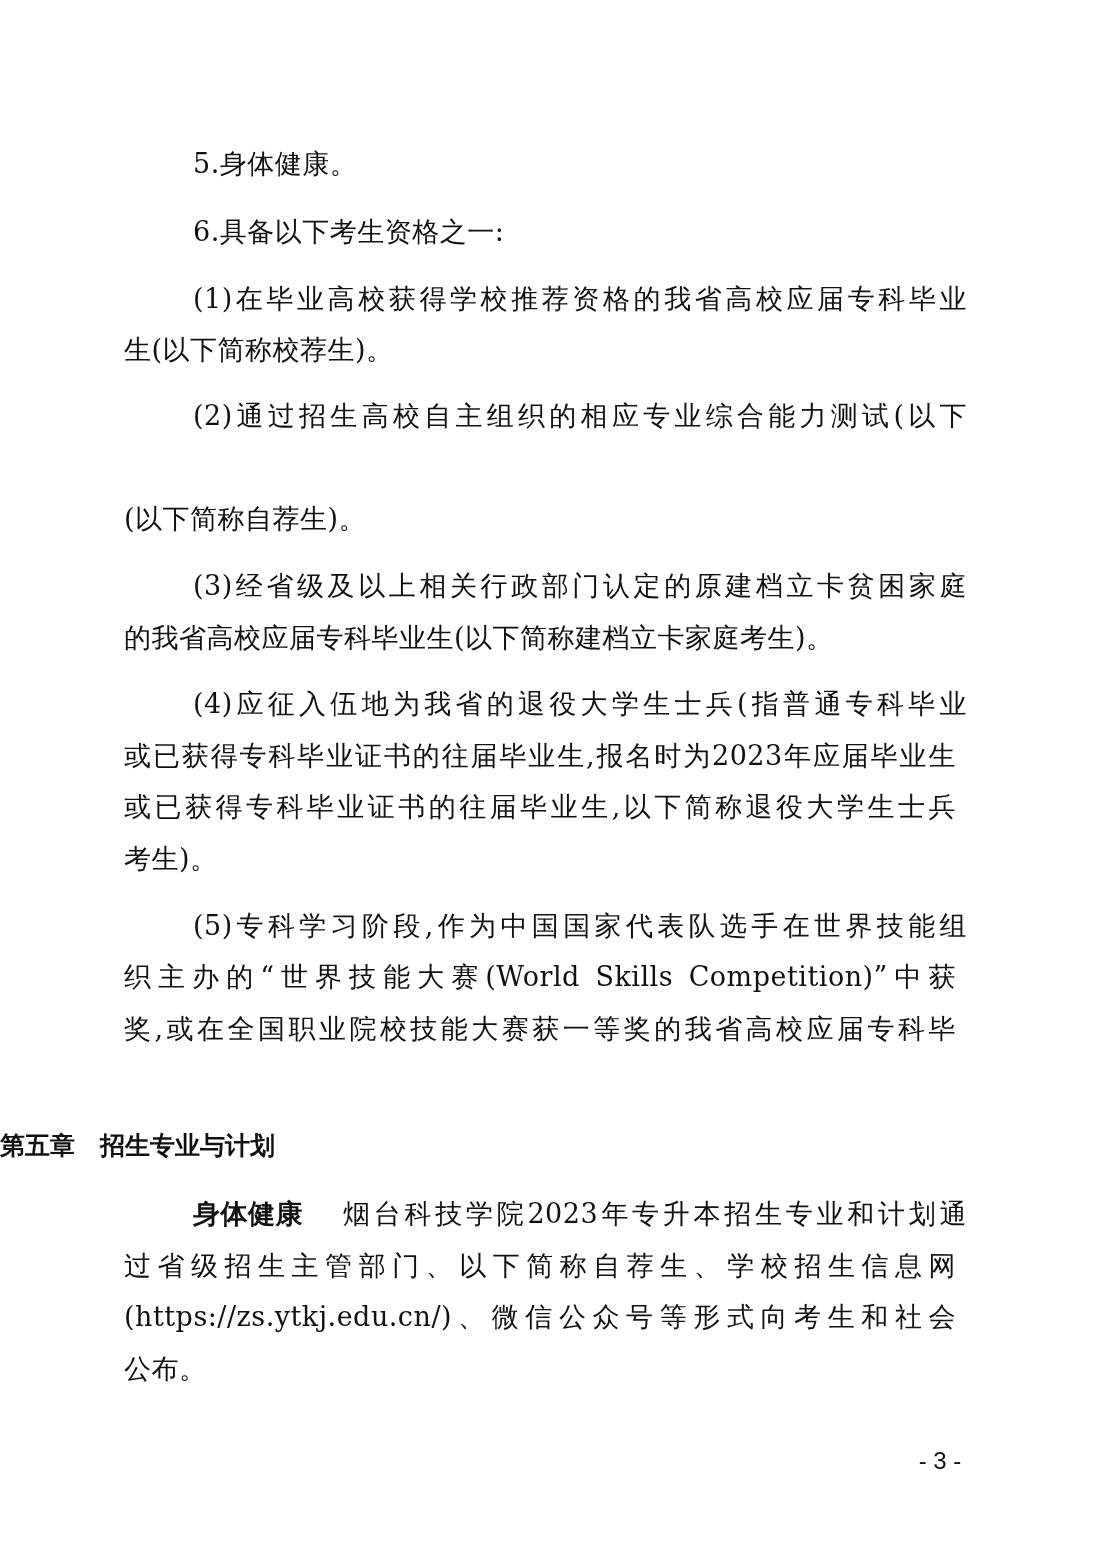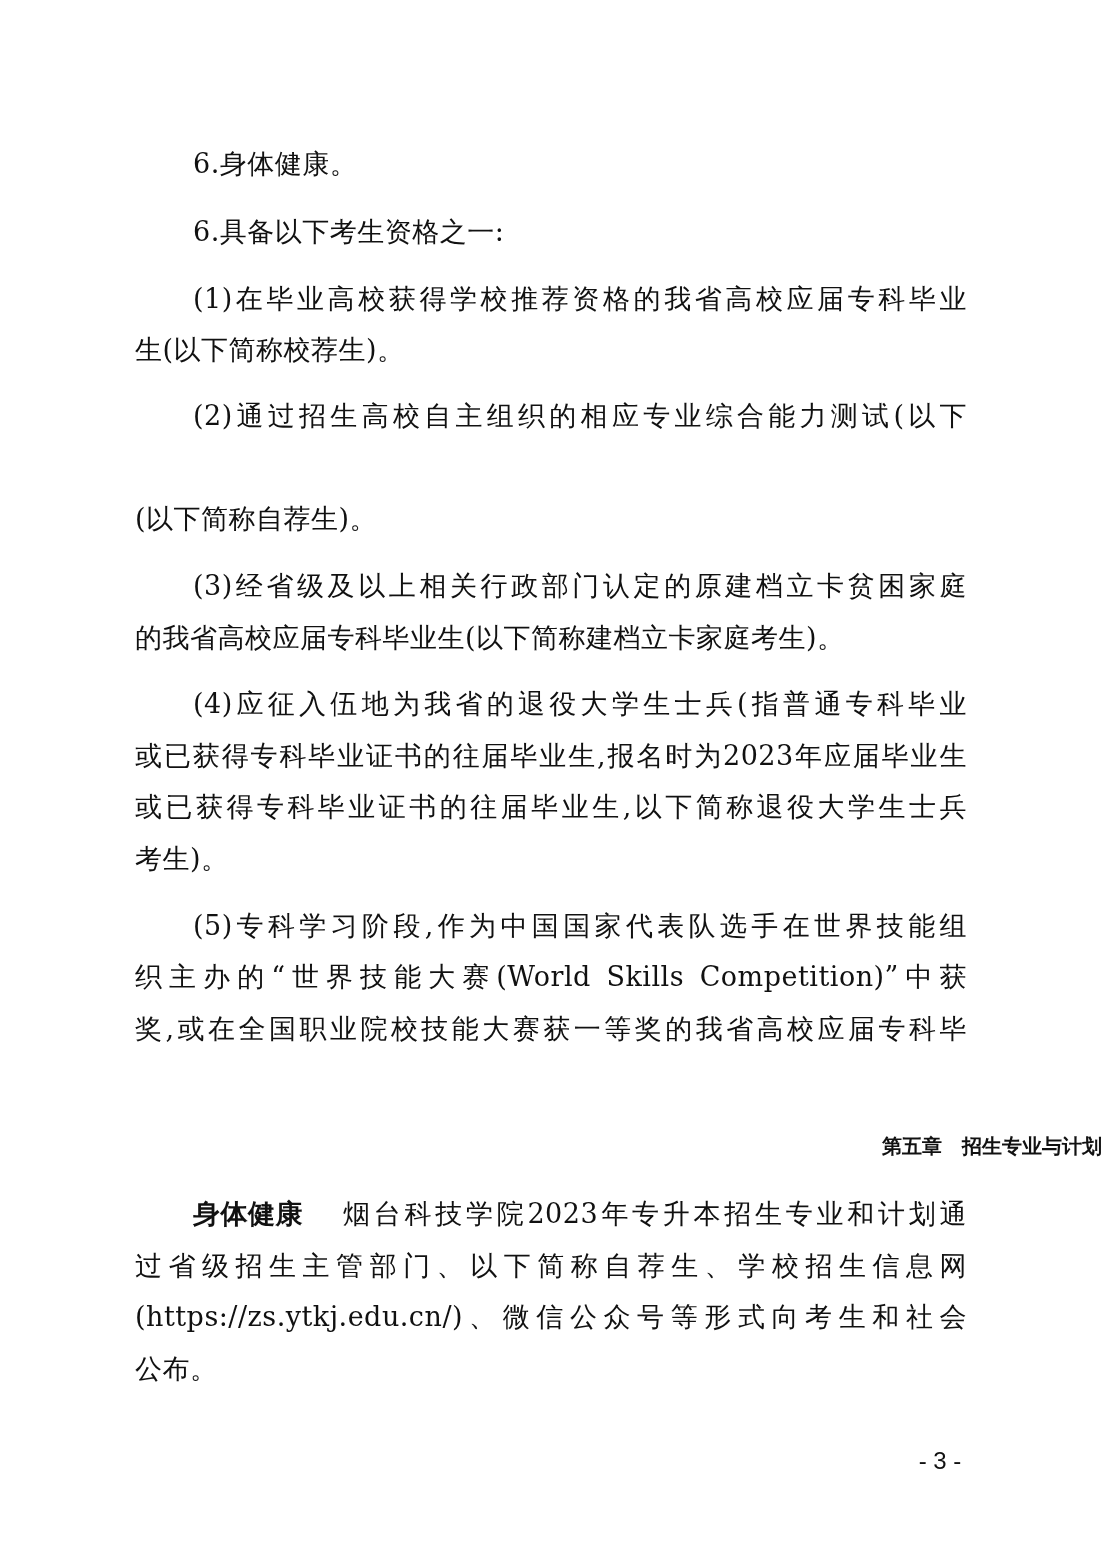--- a/index.html
+++ b/index.html
@@ -1,34 +1,34 @@
 <!DOCTYPE html>
 <html><head>
 <meta charset="utf-8">
 <style>
   html, body { margin: 0; padding: 0; background: #ffffff; }
   body { width: 1102px; height: 1559px; position: relative; overflow: hidden;
          font-family: "DejaVu Serif", "Liberation Serif", serif; color: #111111; }
   .page { position: absolute; left: 0; top: 0; width: 1102px; height: 1559px; background: #fff; }
-  .line { position: absolute; left: 135px; width: 832px; font-size: 27px; line-height: 36px;
+  .line { position: absolute; left: 124px; width: 832px; font-size: 27px; line-height: 36px;
           white-space: nowrap; text-align: justify; text-align-last: justify; letter-spacing: 0.5px; }
   .line.indent { left: 193px; width: 774px; }
   .line.last { text-align-last: left; }
-  .chapter { position: absolute; left: 0; width: 1102px; text-align: right; font-size: 20px;
+  .chapter { position: absolute; left: 0; width: 1102px; text-align: left; font-size: 25px;
              font-weight: bold; line-height: 36px; font-family: "DejaVu Sans", "Liberation Sans", sans-serif; }
   .bold-lead { font-weight: bold; font-family: "DejaVu Sans", "Liberation Sans", sans-serif; margin-right: 30px; }
   .page-num { position: absolute; left: 900px; top: 1446px; width: 80px; font-size: 24px; line-height: 30px;
               font-family: "Liberation Sans", "DejaVu Sans", sans-serif; text-align: center; }
 </style>
 </head>
 <body>
 
 <div class="page">
 
-  <div class="line indent last" style="top:146px">6.身体健康。</div>
+  <div class="line indent last" style="top:146px">5.身体健康。</div>
 
   <div class="line indent last" style="top:214px">6.具备以下考生资格之一:</div>
 
   <div class="line indent" style="top:281px">(1)在毕业高校获得学校推荐资格的我省高校应届专科毕业</div>
   <div class="line last" style="top:332px">生(以下简称校荐生)。</div>
 
   <div class="line indent" style="top:398px">(2)通过招生高校自主组织的相应专业综合能力测试(以下</div>
   <div class="line last" style="top:501px">(以下简称自荐生)。</div>
 
   <div class="line indent" style="top:568px">(3)经省级及以上相关行政部门认定的原建档立卡贫困家庭</div>

